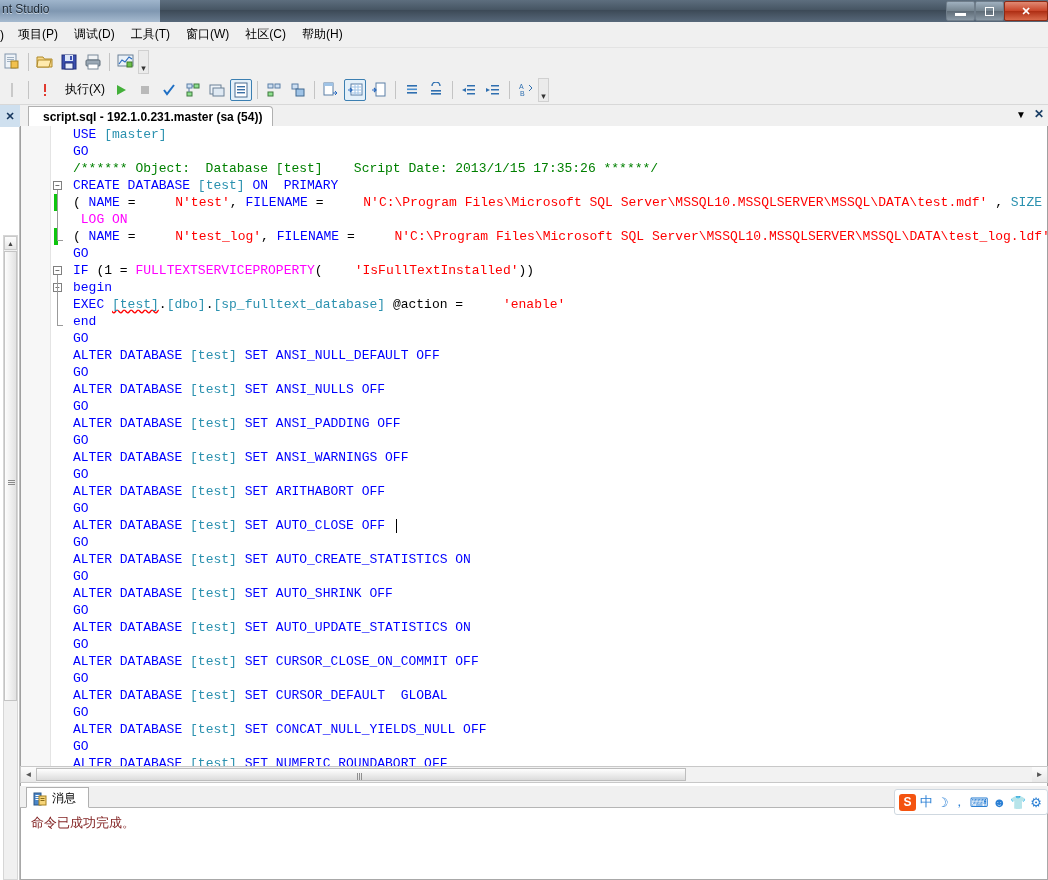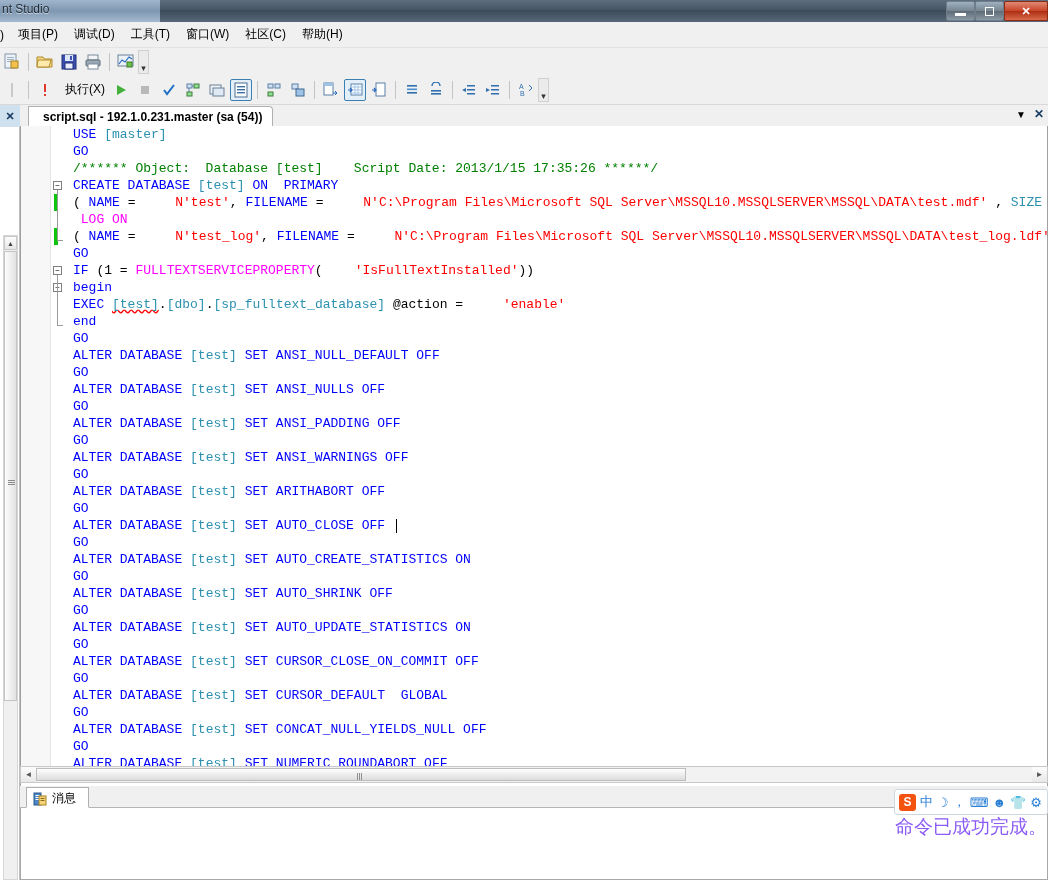--- a/index.html
+++ b/index.html
@@ -193,37 +193,36 @@
   }
   .hscroll .grip {
     position: absolute; left: 320px; top: 4px; width: 6px; height: 7px;
     background: repeating-linear-gradient(to right,#8f8f8f 0 1px,transparent 1px 2px);
   }
 
   
   .msgpane {
     position: absolute; left: 20px; top: 786px; width: 1028px; height: 84px;
     background: #f0f0f0;
-    text-align: right;
   }
   .msgtabstrip {
     position: absolute; left: 0; top: 0; width: 1028px; height: 22px;
     background: #f0f0f0; border-bottom: 1px solid #b5b5b5;
   }
   .msgtab {
     position: absolute; left: 6px; top: 1px; height: 21px;
     padding: 2px 12px 0 6px; background: #fff;
     border: 1px solid #b0b0b0; border-bottom: 1px solid #fff;
     font-size: 12px; color: #000; display: flex; align-items: center; gap: 5px;
   }
   .msgbody {
     position: absolute; left: 0; top: 22px; width: 1028px; height: 72px;
     background: #ffffff; border: 1px solid #a8a8a8; border-top: none;
     font-family: "Liberation Mono", "DejaVu Sans Mono", monospace;
-    font-size: 19px; color: #8b5cf6; padding: 6px 0 0 10px;
+    font-size: 13px; color: #7f1d1d; padding: 6px 0 0 10px;
   }
 
   
   .ime {
     position: absolute; left: 894px; top: 789px; width: 154px; height: 26px;
     background: #ffffff; border: 1px solid #cfd8e0; border-radius: 3px;
     display: flex; align-items: center; gap: 4px; padding: 0 4px;
     z-index: 50;
   }
   .ime .logo {

